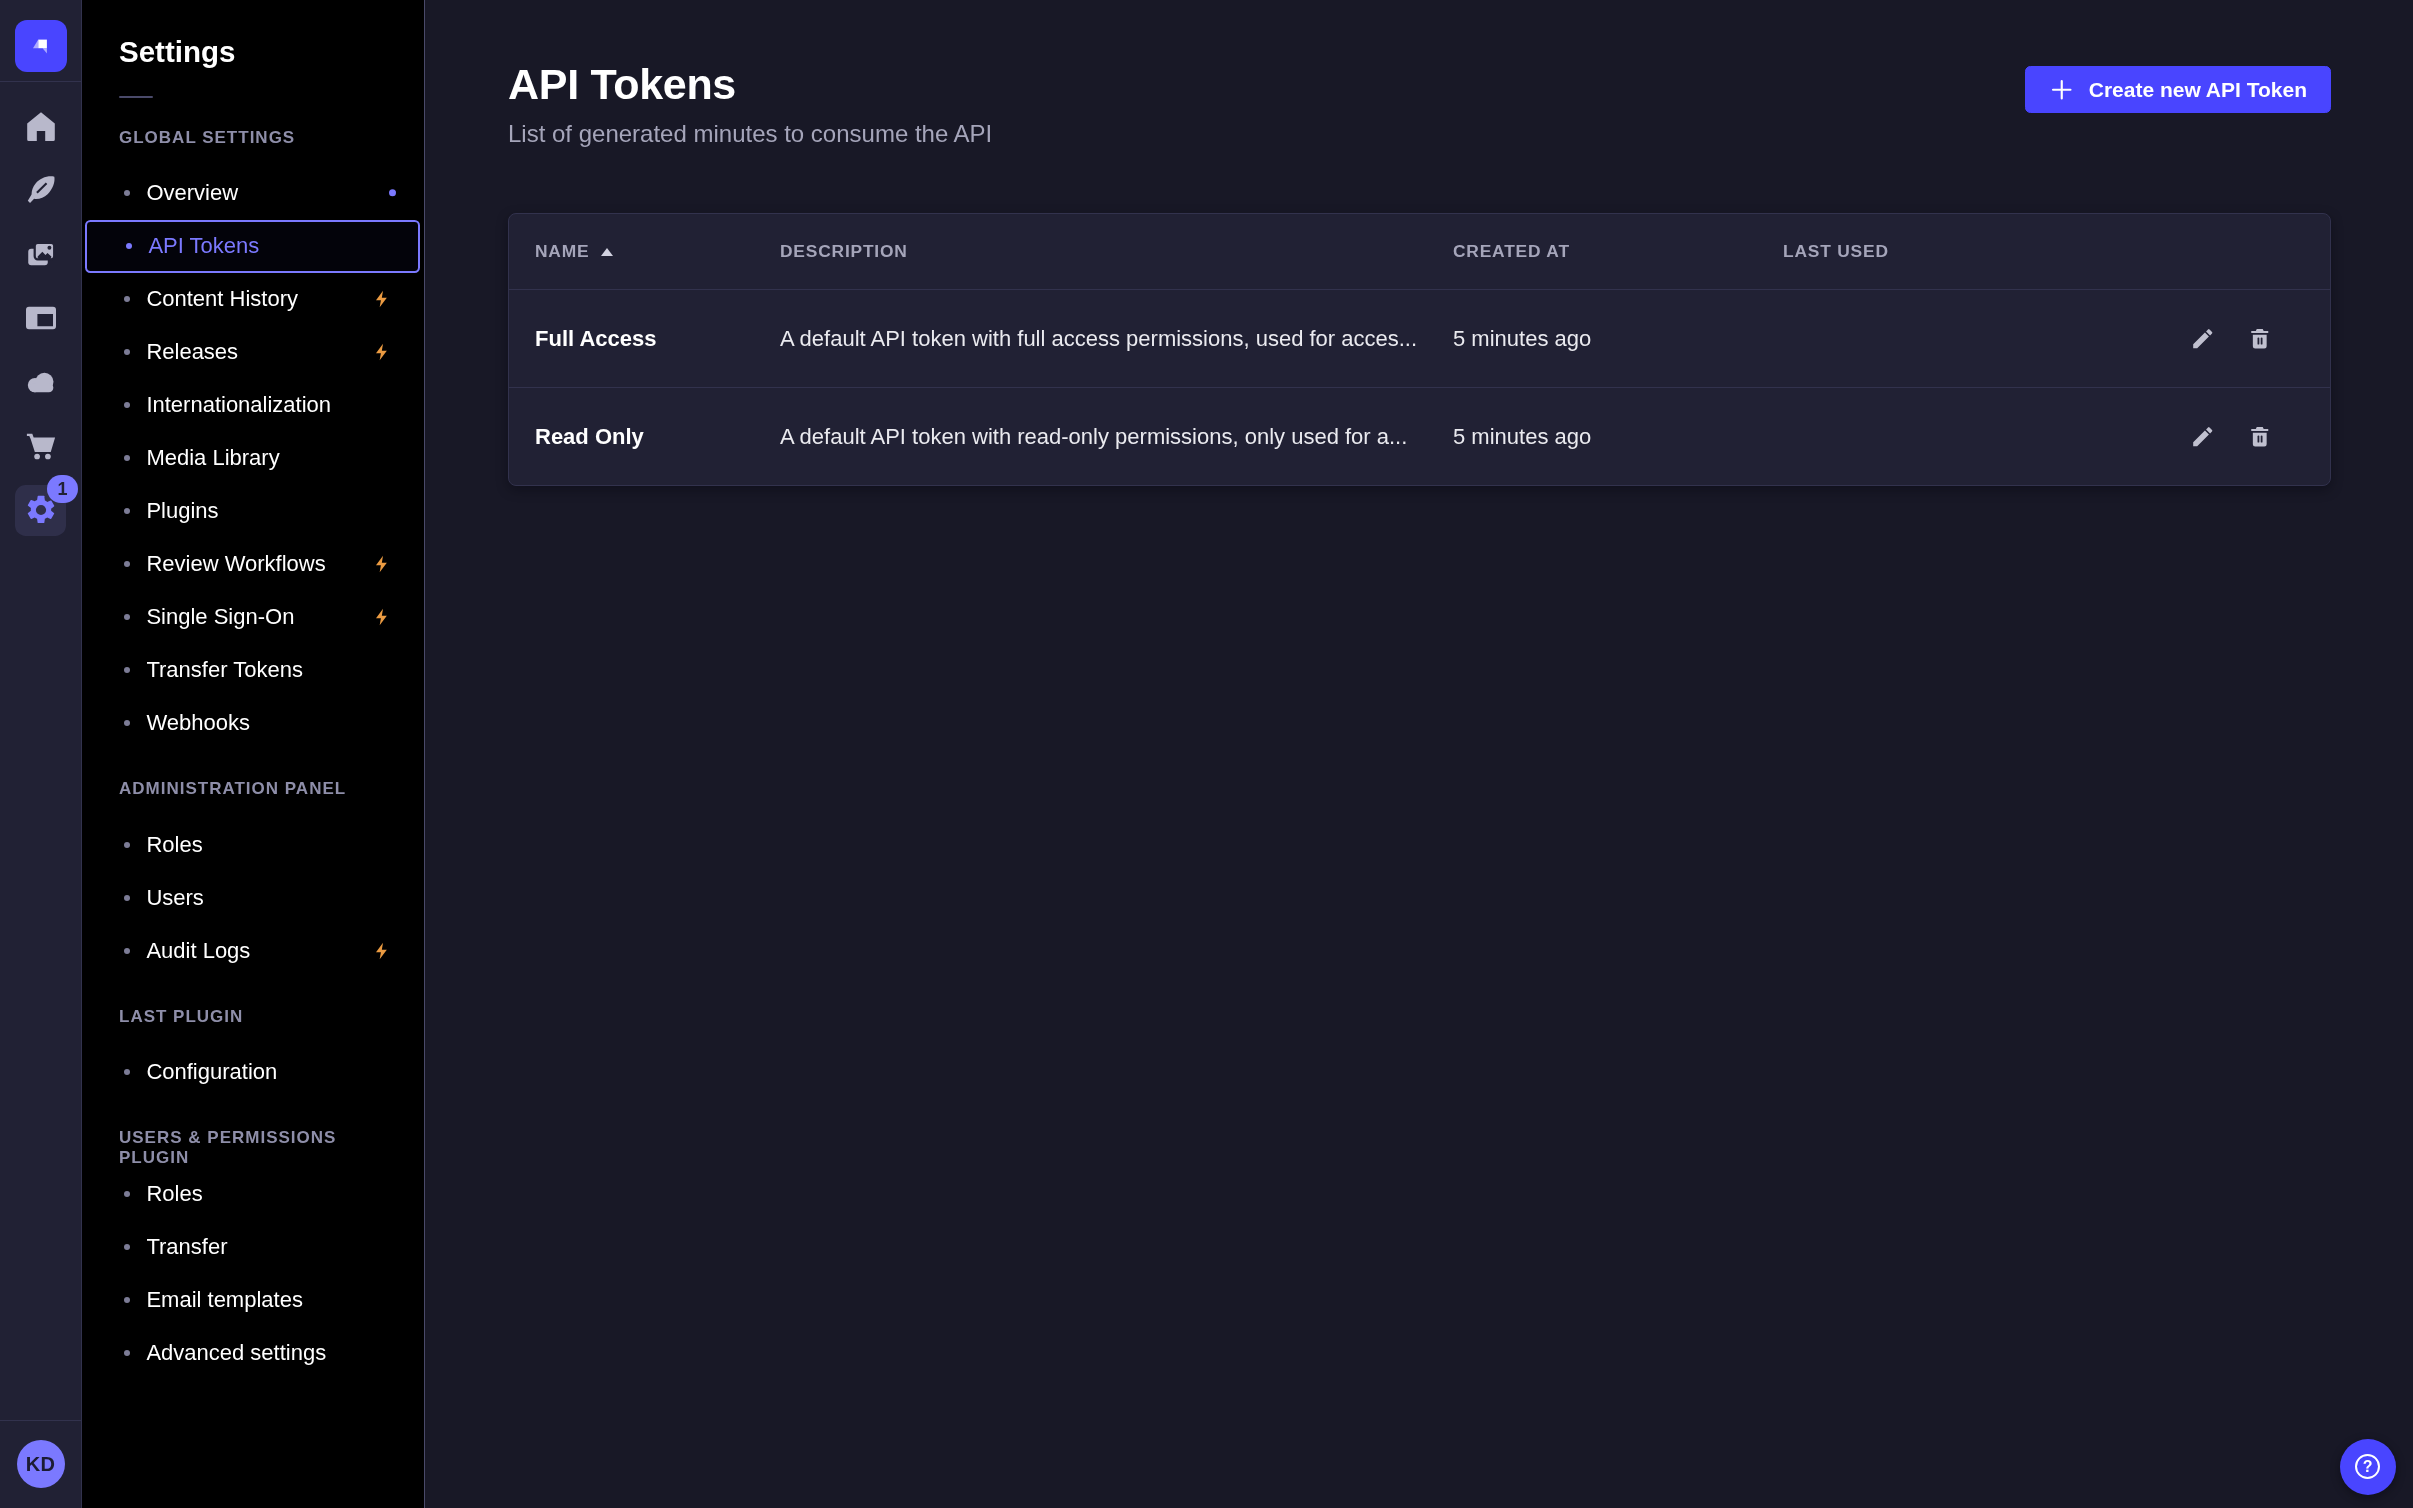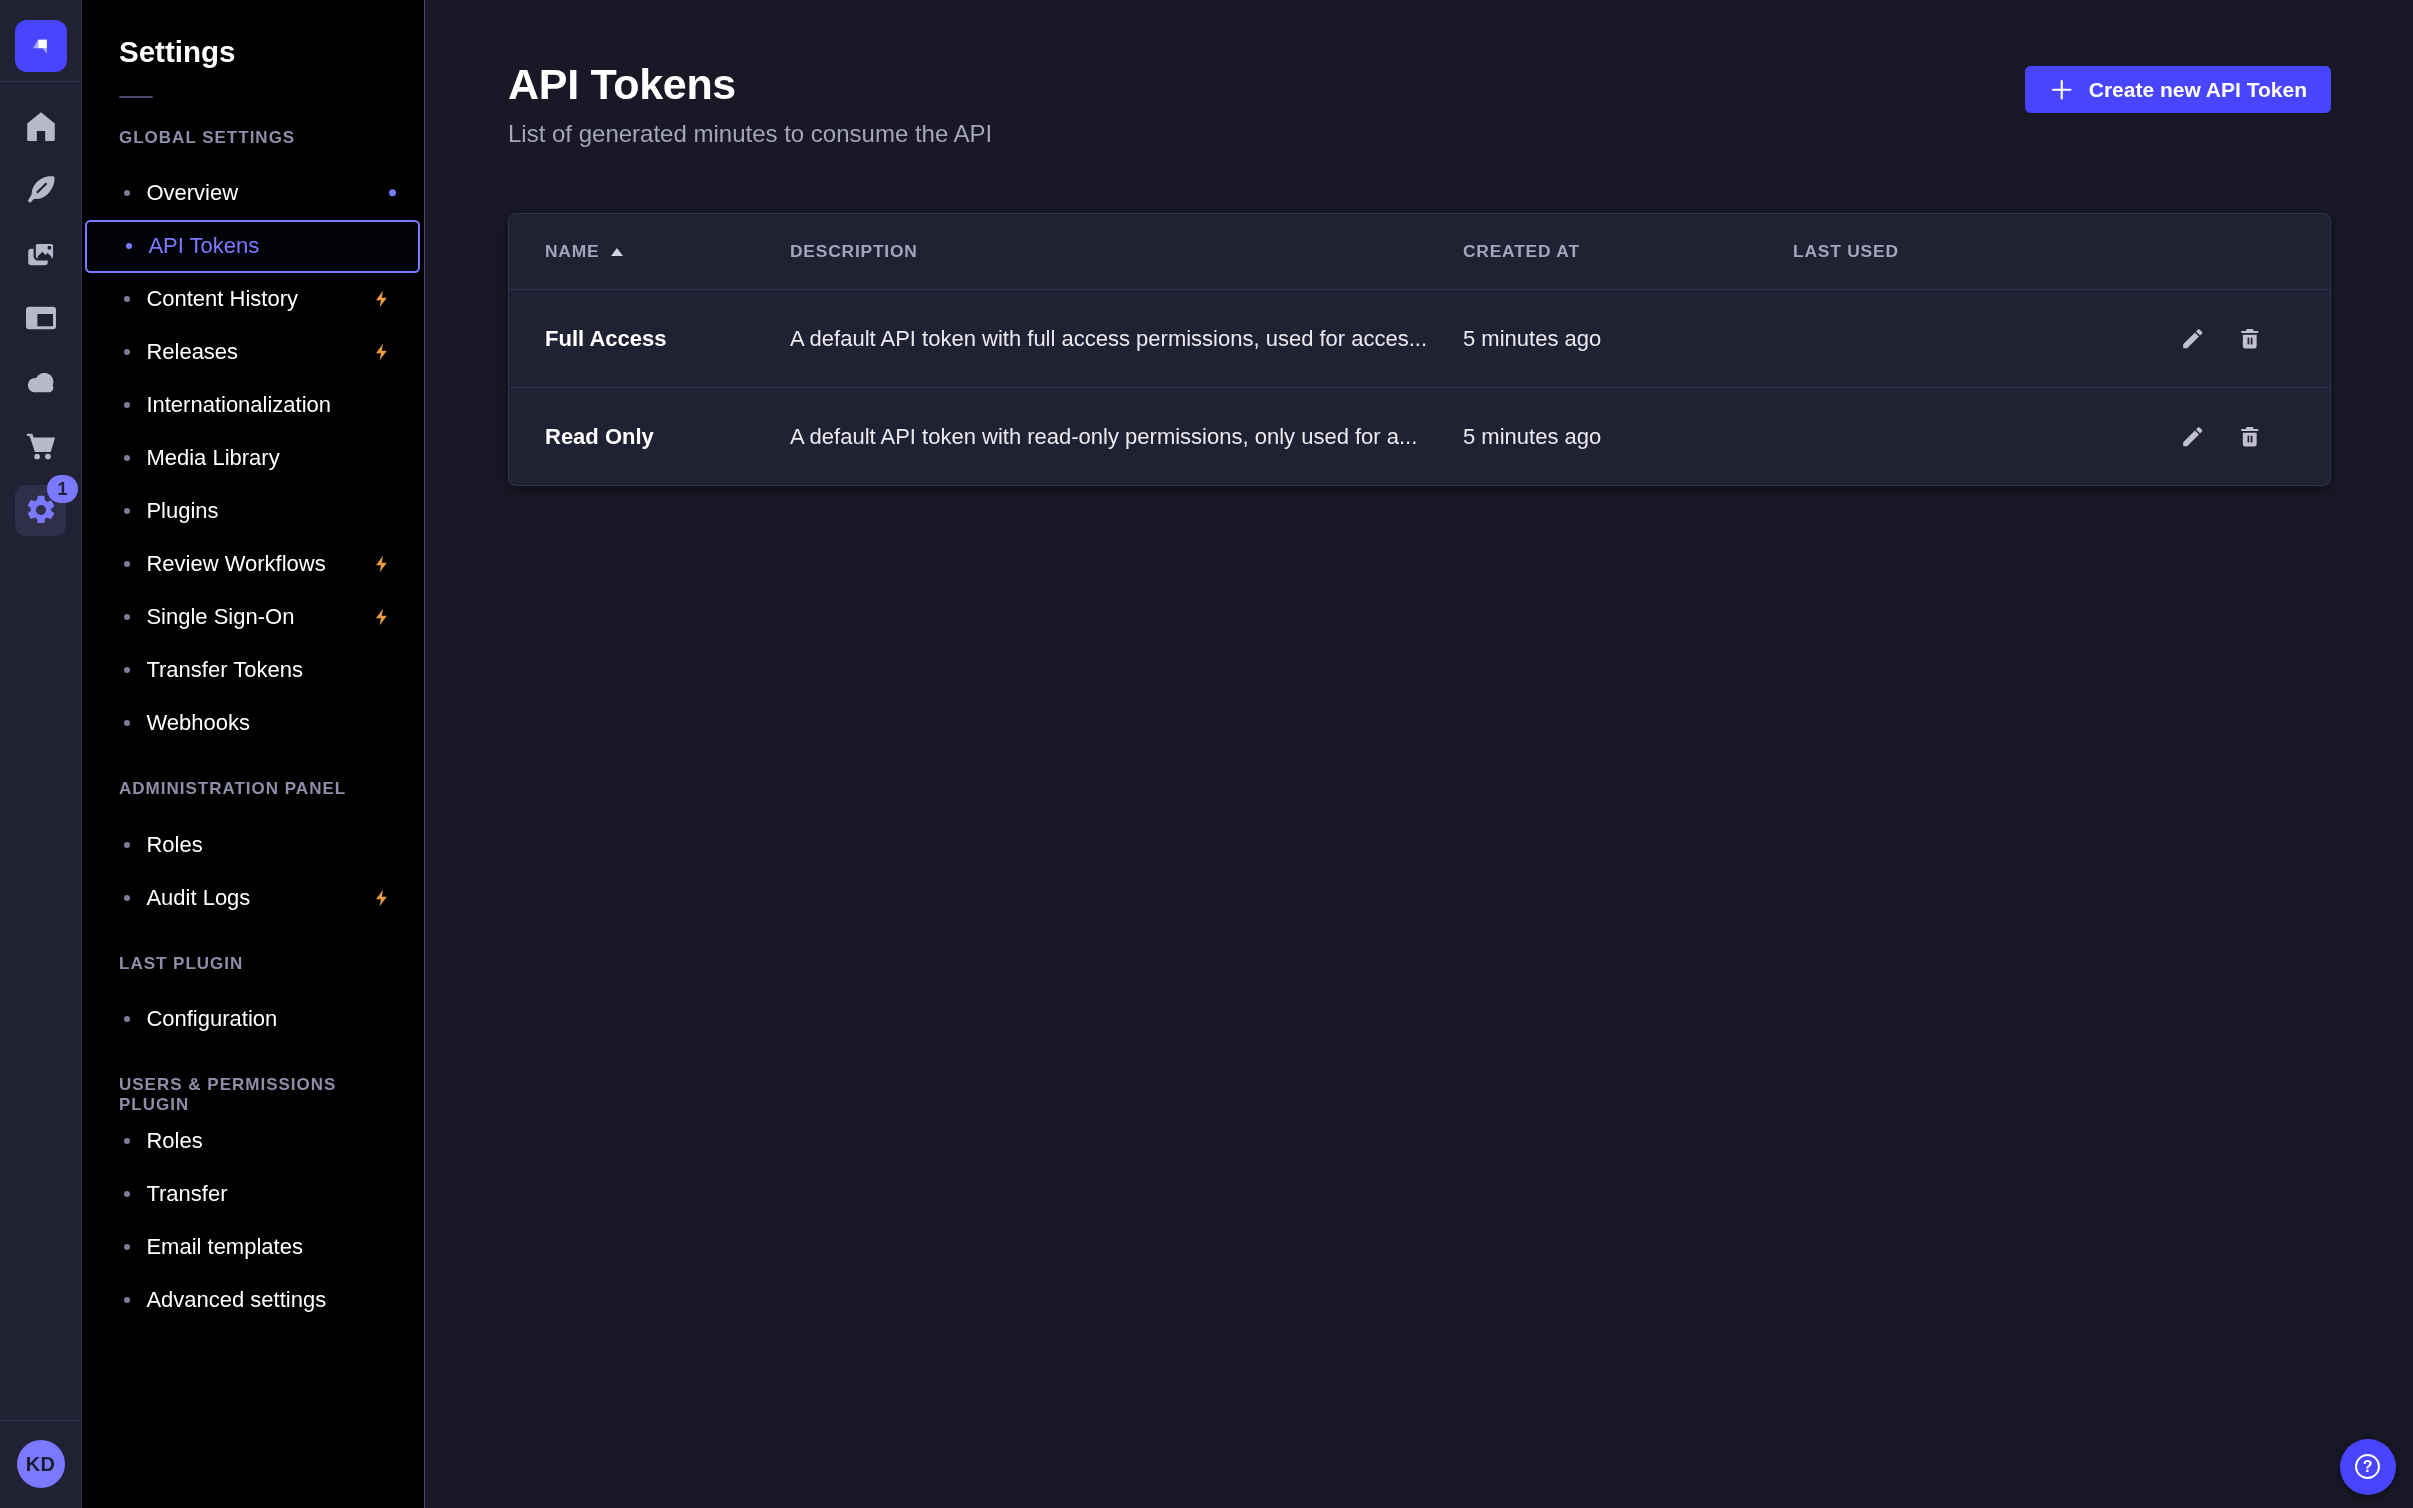--- a/index.html
+++ b/index.html
@@ -97,21 +97,21 @@
     margin-top: 67px;
     background: #212134;
     border: 0.7px solid #32324d;
     border-radius: 8px;
     box-shadow: 0 4px 12px rgba(4,4,12,0.35);
   }
   .t-header, .t-row {
     display: grid;
     grid-template-columns: 245px 673px 330px 288px 1fr;
     align-items: center;
-    padding: 0 36px;
+    padding: 0 26px;
   }
   .t-header { height: 75px; }
   .t-header .h-cell { font-size: 17.4px; font-weight: 700; letter-spacing: 0.8px; color: #a5a5ba; }
   .name-h { display: flex; align-items: center; gap: 12px; cursor: pointer; }
   .sort-asc {
     width: 0; height: 0;
     border-left: 6.7px solid transparent; border-right: 6.7px solid transparent;
     border-bottom: 8.7px solid #d2d2e0;
   }
   .t-row { height: 98px; border-top: 0.7px solid #32324d; cursor: pointer; }
@@ -268,20 +268,24 @@
         <span class="bullet"></span>
         <span class="nav-label">Webhooks</span>
       </div>
     </div>
 
     <div class="section">
       <div class="section-title">ADMINISTRATION PANEL</div>
       <div class="nav-item">
         <span class="bullet"></span>
         <span class="nav-label">Roles</span>
+      </div>
+      <div class="nav-item">
+        <span class="bullet"></span>
+        <span class="nav-label">Users</span>
       </div>
       <div class="nav-item">
         <span class="bullet"></span>
         <span class="nav-label">Audit Logs</span>
         <svg class="bolt" width="20" height="20" viewBox="0 0 24 24" fill="#eb9b42">
             <path d="M13.2 2 4.8 13.6h5.9L9.2 22l8.6-11.6h-6z"></path>
           </svg>
       </div>
     </div>
 

